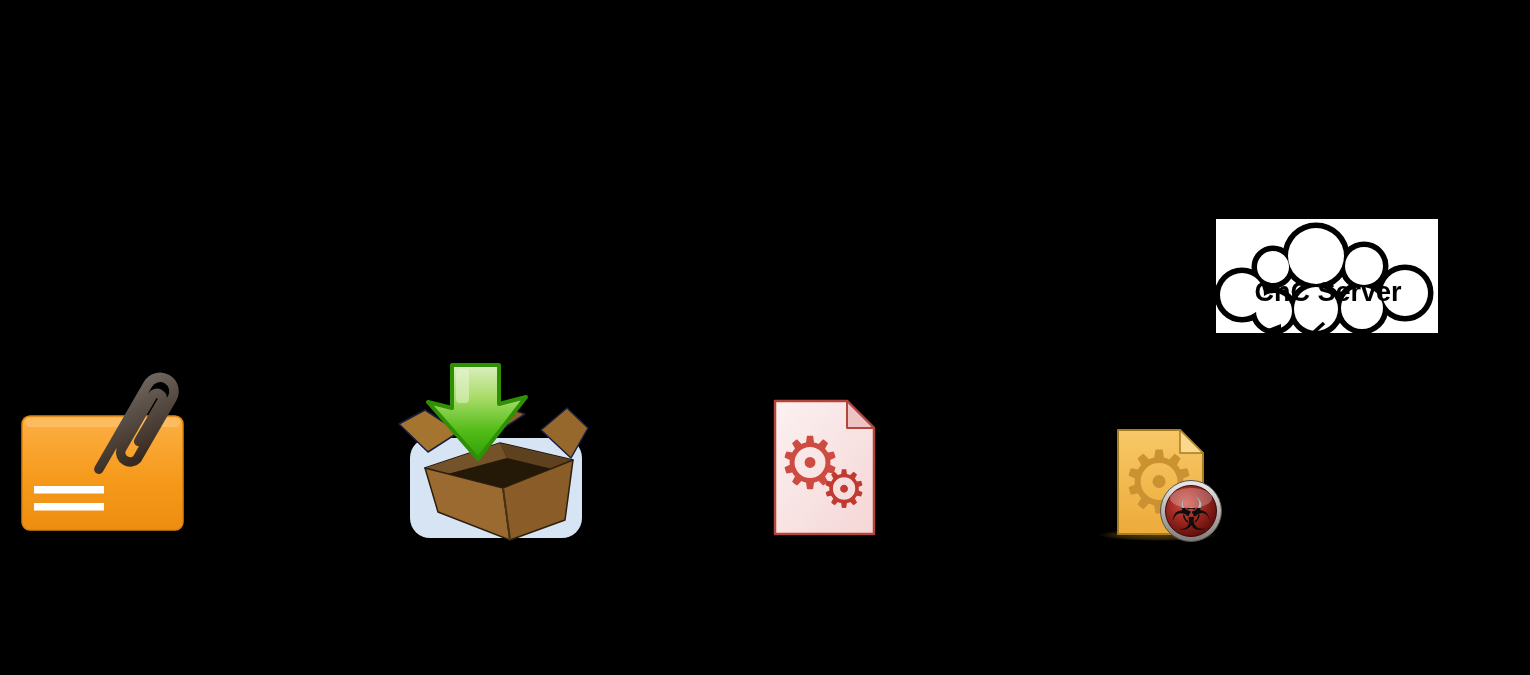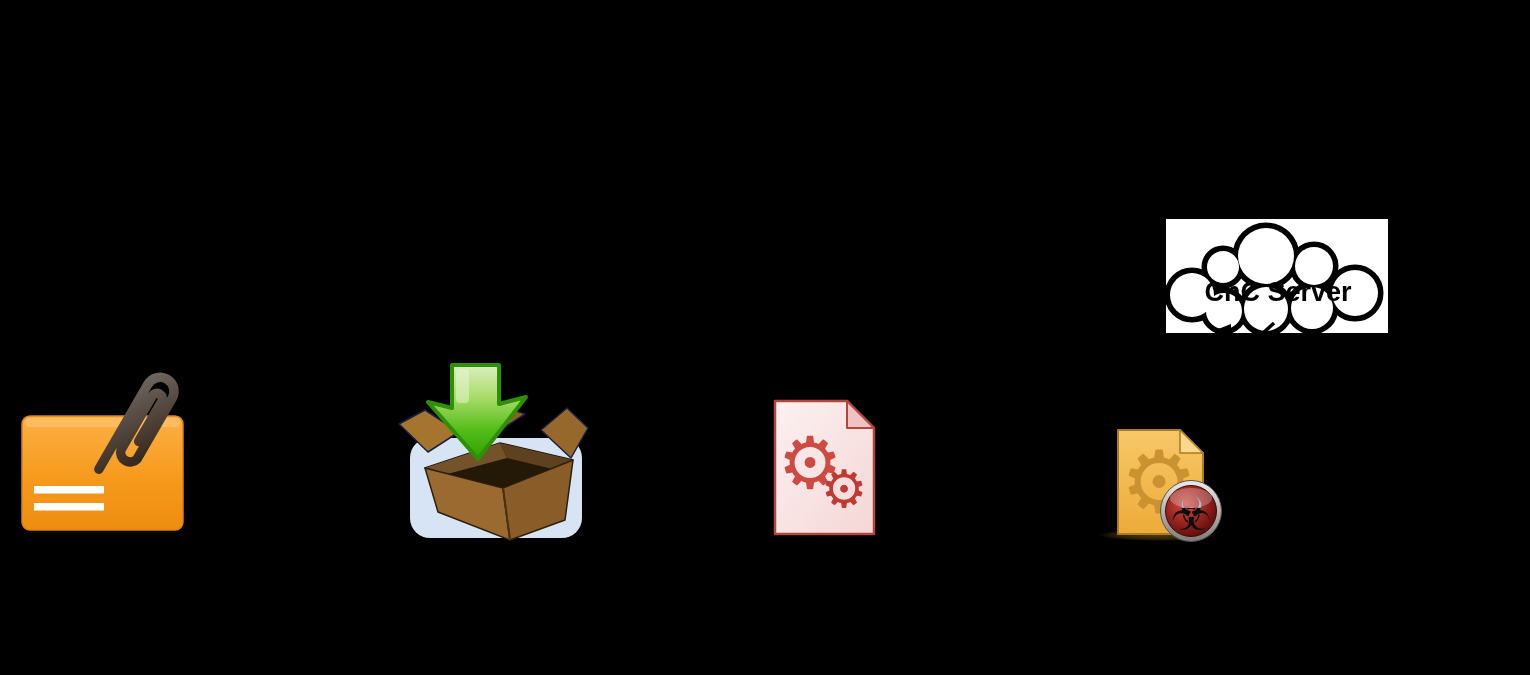--- a/index.html
+++ b/index.html
@@ -9,21 +9,21 @@
     background:#000000;
     overflow:hidden;
     font-family:"Liberation Sans", sans-serif;
   }
   .node{position:absolute;}
   .node svg{display:block;}
   .node-email   {left:10px;  top:355px; width:180px; height:185px;}
   .node-archive {left:395px; top:358px; width:200px; height:188px;}
   .node-script  {left:770px; top:395px; width:112px; height:145px;}
   .node-malware {left:1095px;top:425px; width:135px; height:122px;}
-  .node-cloud   {left:1166px;top:219px; width:222px; height:114px;}
+  .node-cloud   {left:1216px;top:219px; width:222px; height:114px;}
   text{user-select:none;}
 </style>
 </head>
 <body>
 
 <div class="stage">
 
   <div class="node node-email">
     <svg width="180" height="185" viewBox="0 0 180 185">
       <defs>

